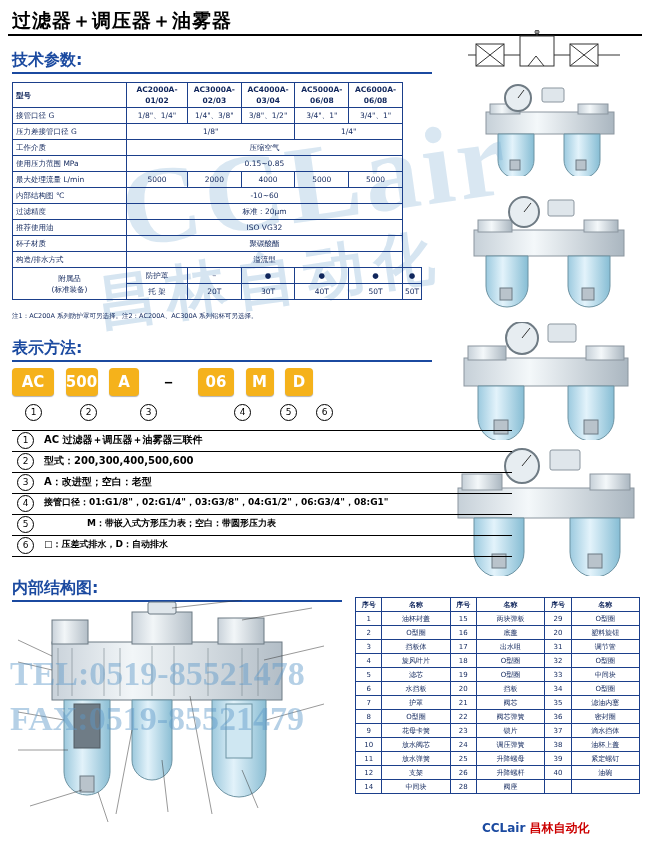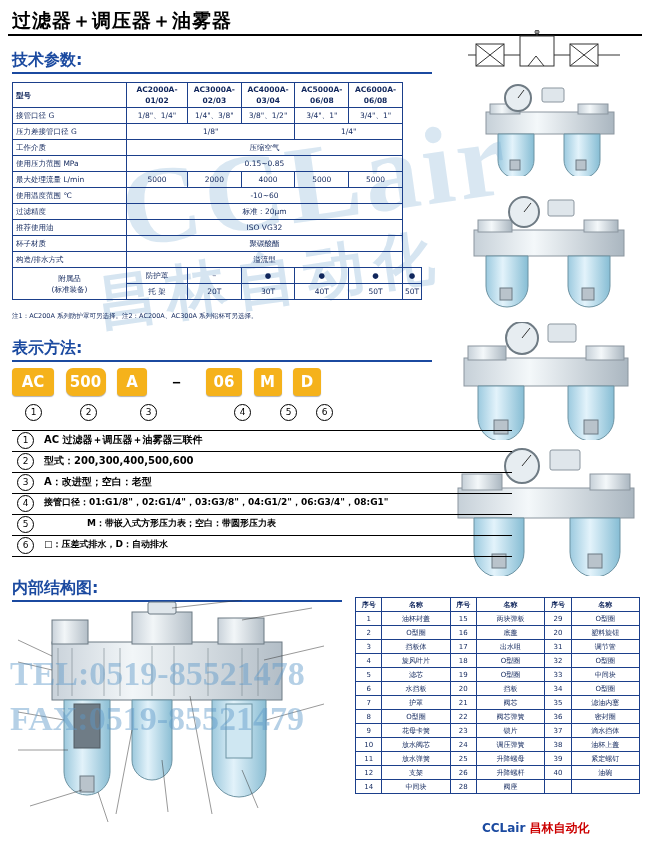--- a/index.html
+++ b/index.html
@@ -68,21 +68,21 @@
   }
 
   
   .codes{position:absolute;left:12px;top:368px;z-index:6;}
   .code-box{
     display:inline-block;background:#f5b21b;color:#fff;font-weight:bold;
     border-radius:4px;text-align:center;vertical-align:middle;
     font-size:15px;line-height:28px;height:28px;margin-right:8px;
     box-shadow:0 1px 1px rgba(0,0,0,.3);
   }
-  .w-ac{width:42px;} .w-500{width:40px;border-radius:7px;} .w-a{width:30px;}
+  .w-ac{width:42px;} .w-500{width:32px;} .w-a{width:30px;}
   .w-dash{width:36px;background:none;color:#000;box-shadow:none;}
   .w-06{width:36px;} .w-m{width:28px;} .w-d{width:28px;}
 
   .callouts{position:absolute;left:12px;top:404px;z-index:6;}
   .cnum{
     position:absolute;width:15px;height:15px;border:1px solid #000;border-radius:50%;
     font-size:9px;line-height:15px;text-align:center;background:#fff;
   }
   .legend{position:absolute;left:12px;top:430px;width:500px;z-index:6;}
   .legend-row{position:relative;height:21px;}
@@ -171,21 +171,21 @@
     </tr>
     <tr>
       <td class="lbl">最大处理流量 L/min</td>
       <td>5000</td>
       <td>2000</td>
       <td>4000</td>
       <td>5000</td>
       <td>5000</td>
     </tr>
     <tr>
-      <td class="lbl">使用温度范围 ℃</td>
+      <td class="lbl">内部结构图 ℃</td>
       <td colspan="5">-10~60</td>
     </tr>
     <tr>
       <td class="lbl">过滤精度</td>
       <td colspan="5">标准：20μm</td>
     </tr>
     <tr>
       <td class="lbl">推荐使用油</td>
       <td colspan="5">ISO VG32</td>
     </tr>

